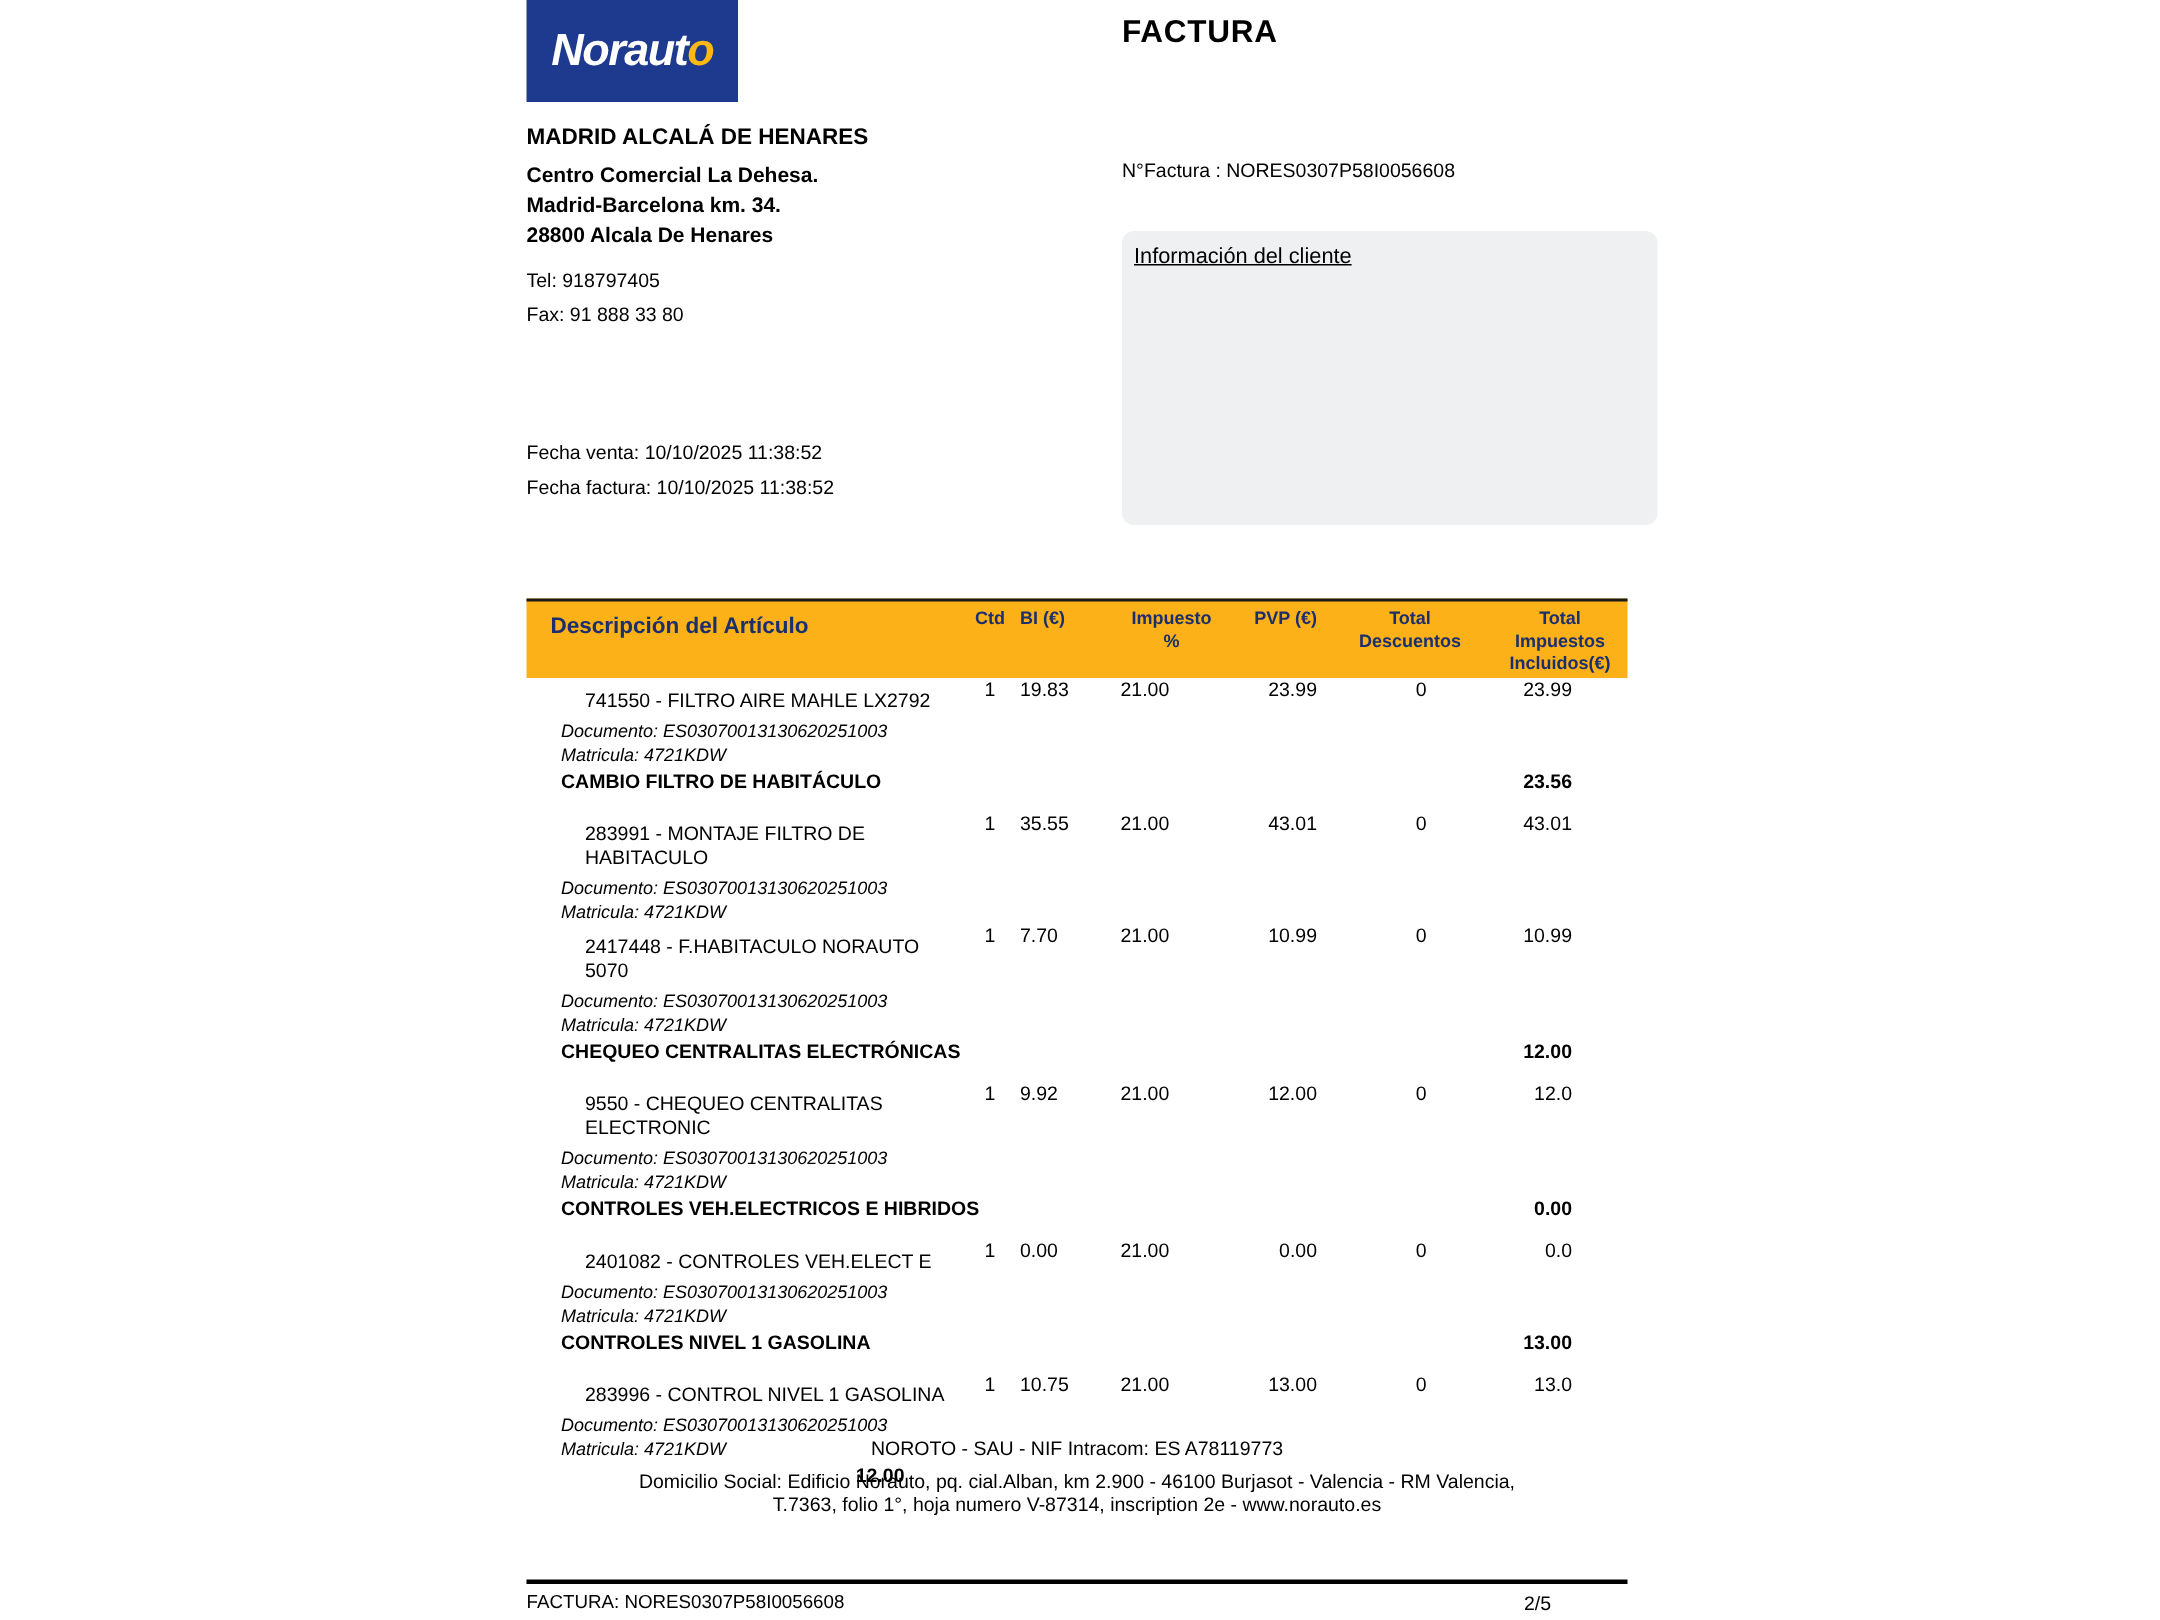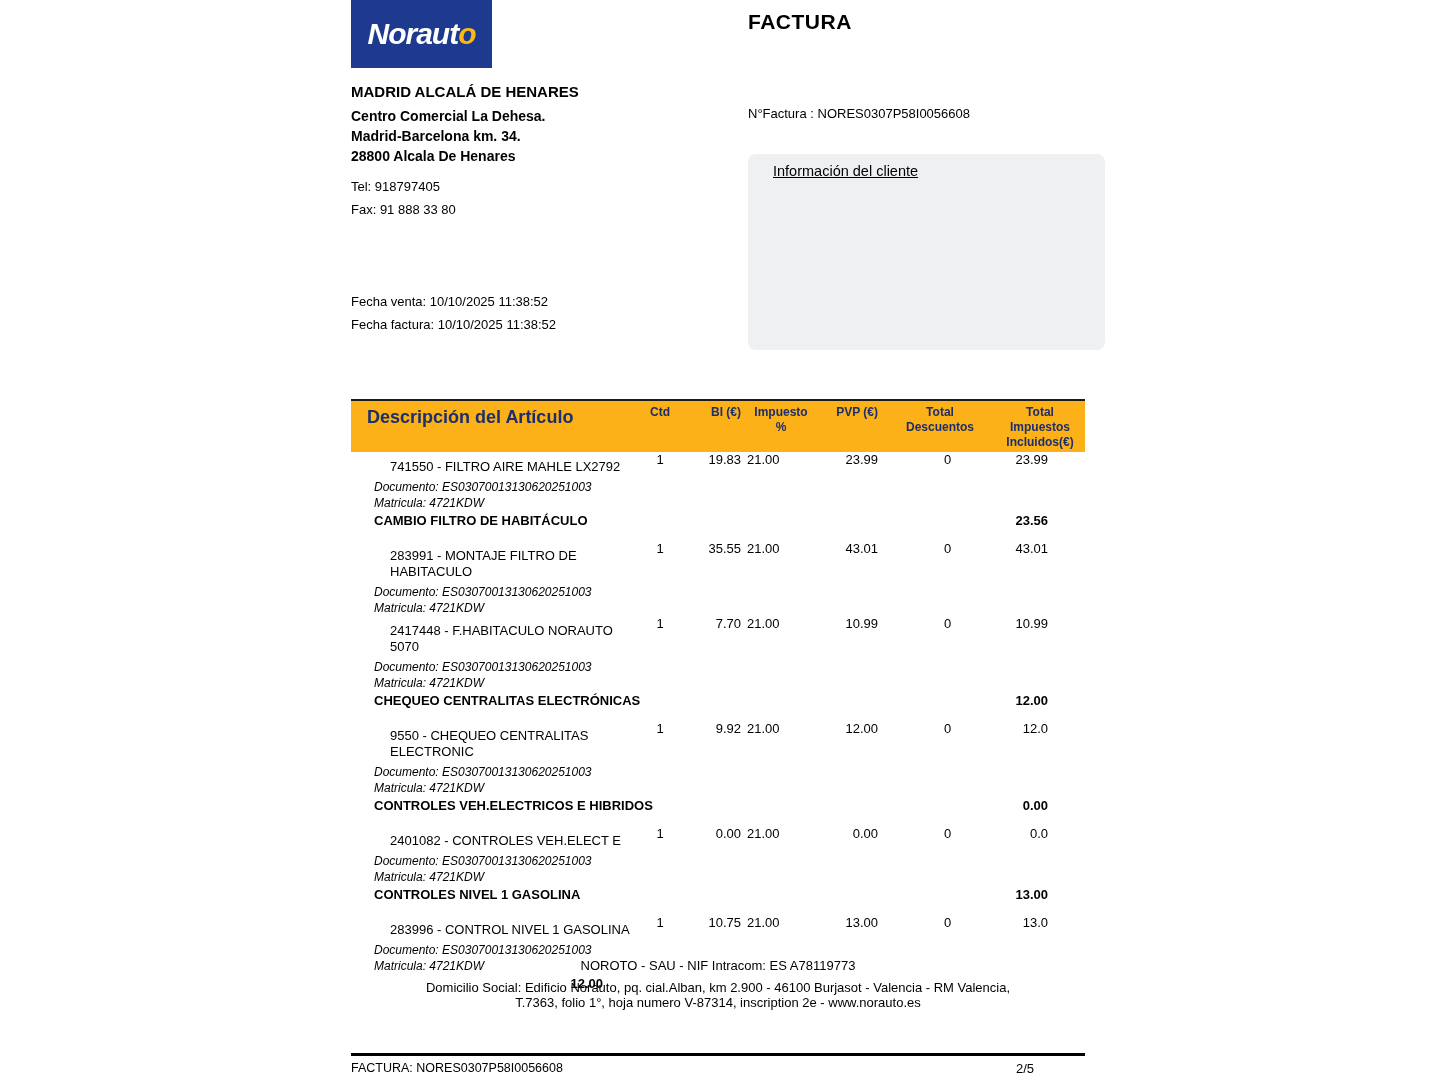--- a/index.html
+++ b/index.html
@@ -15,40 +15,40 @@
   .doc-title { position:absolute; left:748px; top:10px; font-size:21px; font-weight:bold; letter-spacing:.5px; }
   .inv-no { position:absolute; left:748px; top:106px; font-size:13px; }
 
   .store { position:absolute; left:351px; top:83px; }
   .store-name { font-weight:bold; font-size:15px; margin-bottom:6px; }
   .store-line { font-weight:bold; font-size:14px; line-height:20px; }
   .store-tel { font-size:13px; margin-top:13px; }
   .store-fax { font-size:13px; margin-top:8px; }
 
   .client-box { position:absolute; left:748px; top:154px; width:357px; height:196px;
-                background:#eff0f2; border-radius:8px; padding:9px 0 0 25px; }
+                background:#eff0f2; border-radius:8px; padding:9px 0 0 8px; }
   .client-title { font-size:14.5px; text-decoration:underline; }
 
   .dates { position:absolute; left:351px; top:294px; font-size:13px; }
   .date-line + .date-line { margin-top:8px; }
 
   .table { position:absolute; left:351px; top:399px; width:734px; }
   .thead { display:grid; grid-template-columns:289px 40px 67px 68px 70px 110px 90px;
            background:#fbb117; color:#1b2e6e; font-weight:bold; min-height:36px;
            border-top:2px solid #1a1a1a; padding:3px 0 2px; }
   .th { font-size:12px; text-align:center; white-space:pre-line; line-height:15px; padding-top:1px; }
-  .th-desc { font-size:18px; text-align:left; padding:6px 0 0 16px; white-space:normal; }
-  .th-bi  { text-align:right; padding-right:6px; }
+  .th-desc { font-size:15px; text-align:left; padding:6px 0 0 16px; white-space:normal; }
+  .th-bi  { text-align:left; padding-right:6px; }
   .th-pvp { text-align:right; padding-right:7px; }
 
   .trow { display:grid; grid-template-columns:289px 40px 67px 68px 70px 125px 75px;
           font-size:13px; line-height:16px; }
   .td { }
   .c-ctd { text-align:center; }
-  .c-bi  { text-align:right; padding-right:6px; }
+  .c-bi  { padding-right:6px; }
   .c-imp { }
   .c-pvp { text-align:right; padding-right:7px; }
   .c-dto { text-align:center; }
   .c-total { text-align:right; padding-right:37px; }
 
   .item-main .c-desc { padding:7px 0 0 39px; }
   .detail { font-size:12px; font-style:italic; line-height:16px; padding-left:23px; }
   .detail-doc { margin-top:4px; }
   .section-row { font-weight:bold; margin-top:2px; margin-bottom:12px; }
   .section-row .c-desc { grid-column:1 / 7; padding-left:23px; }

